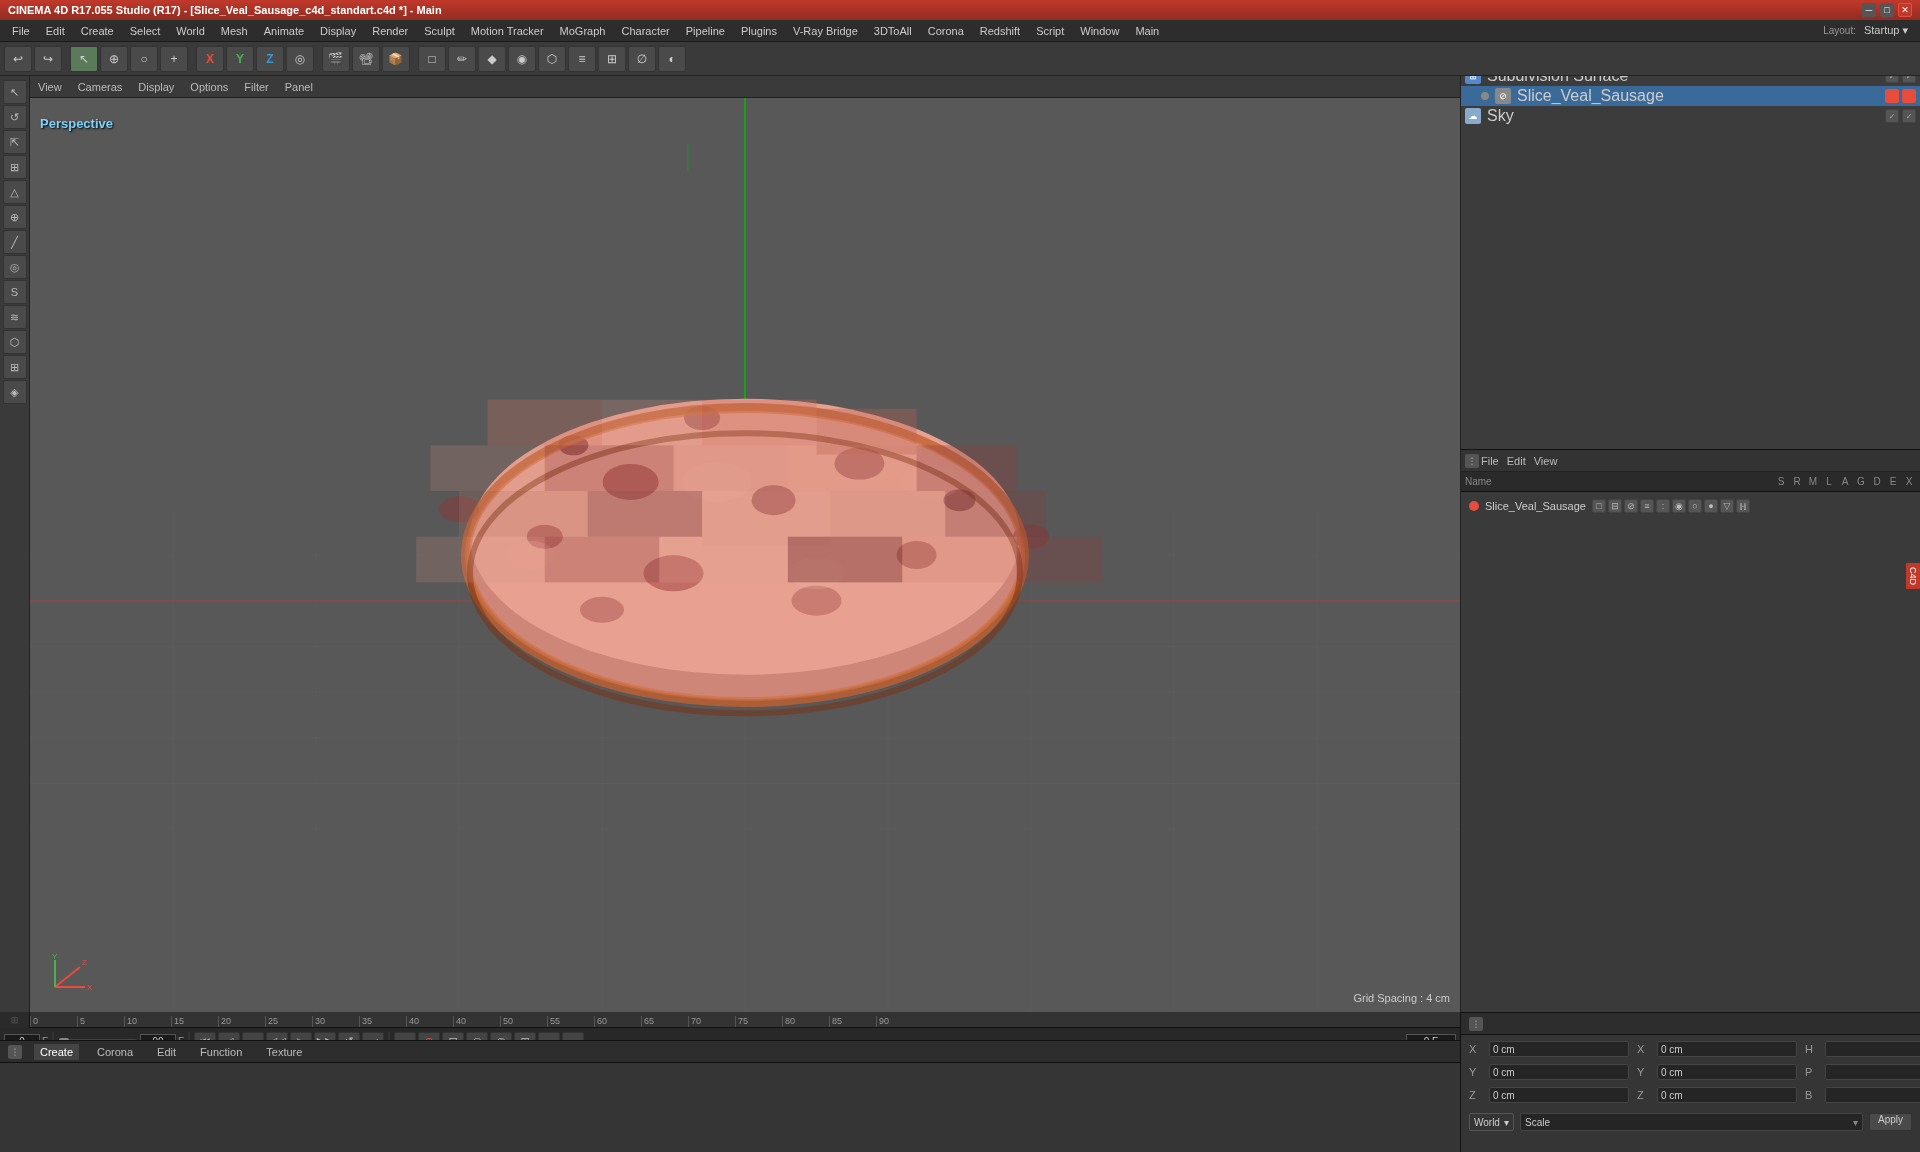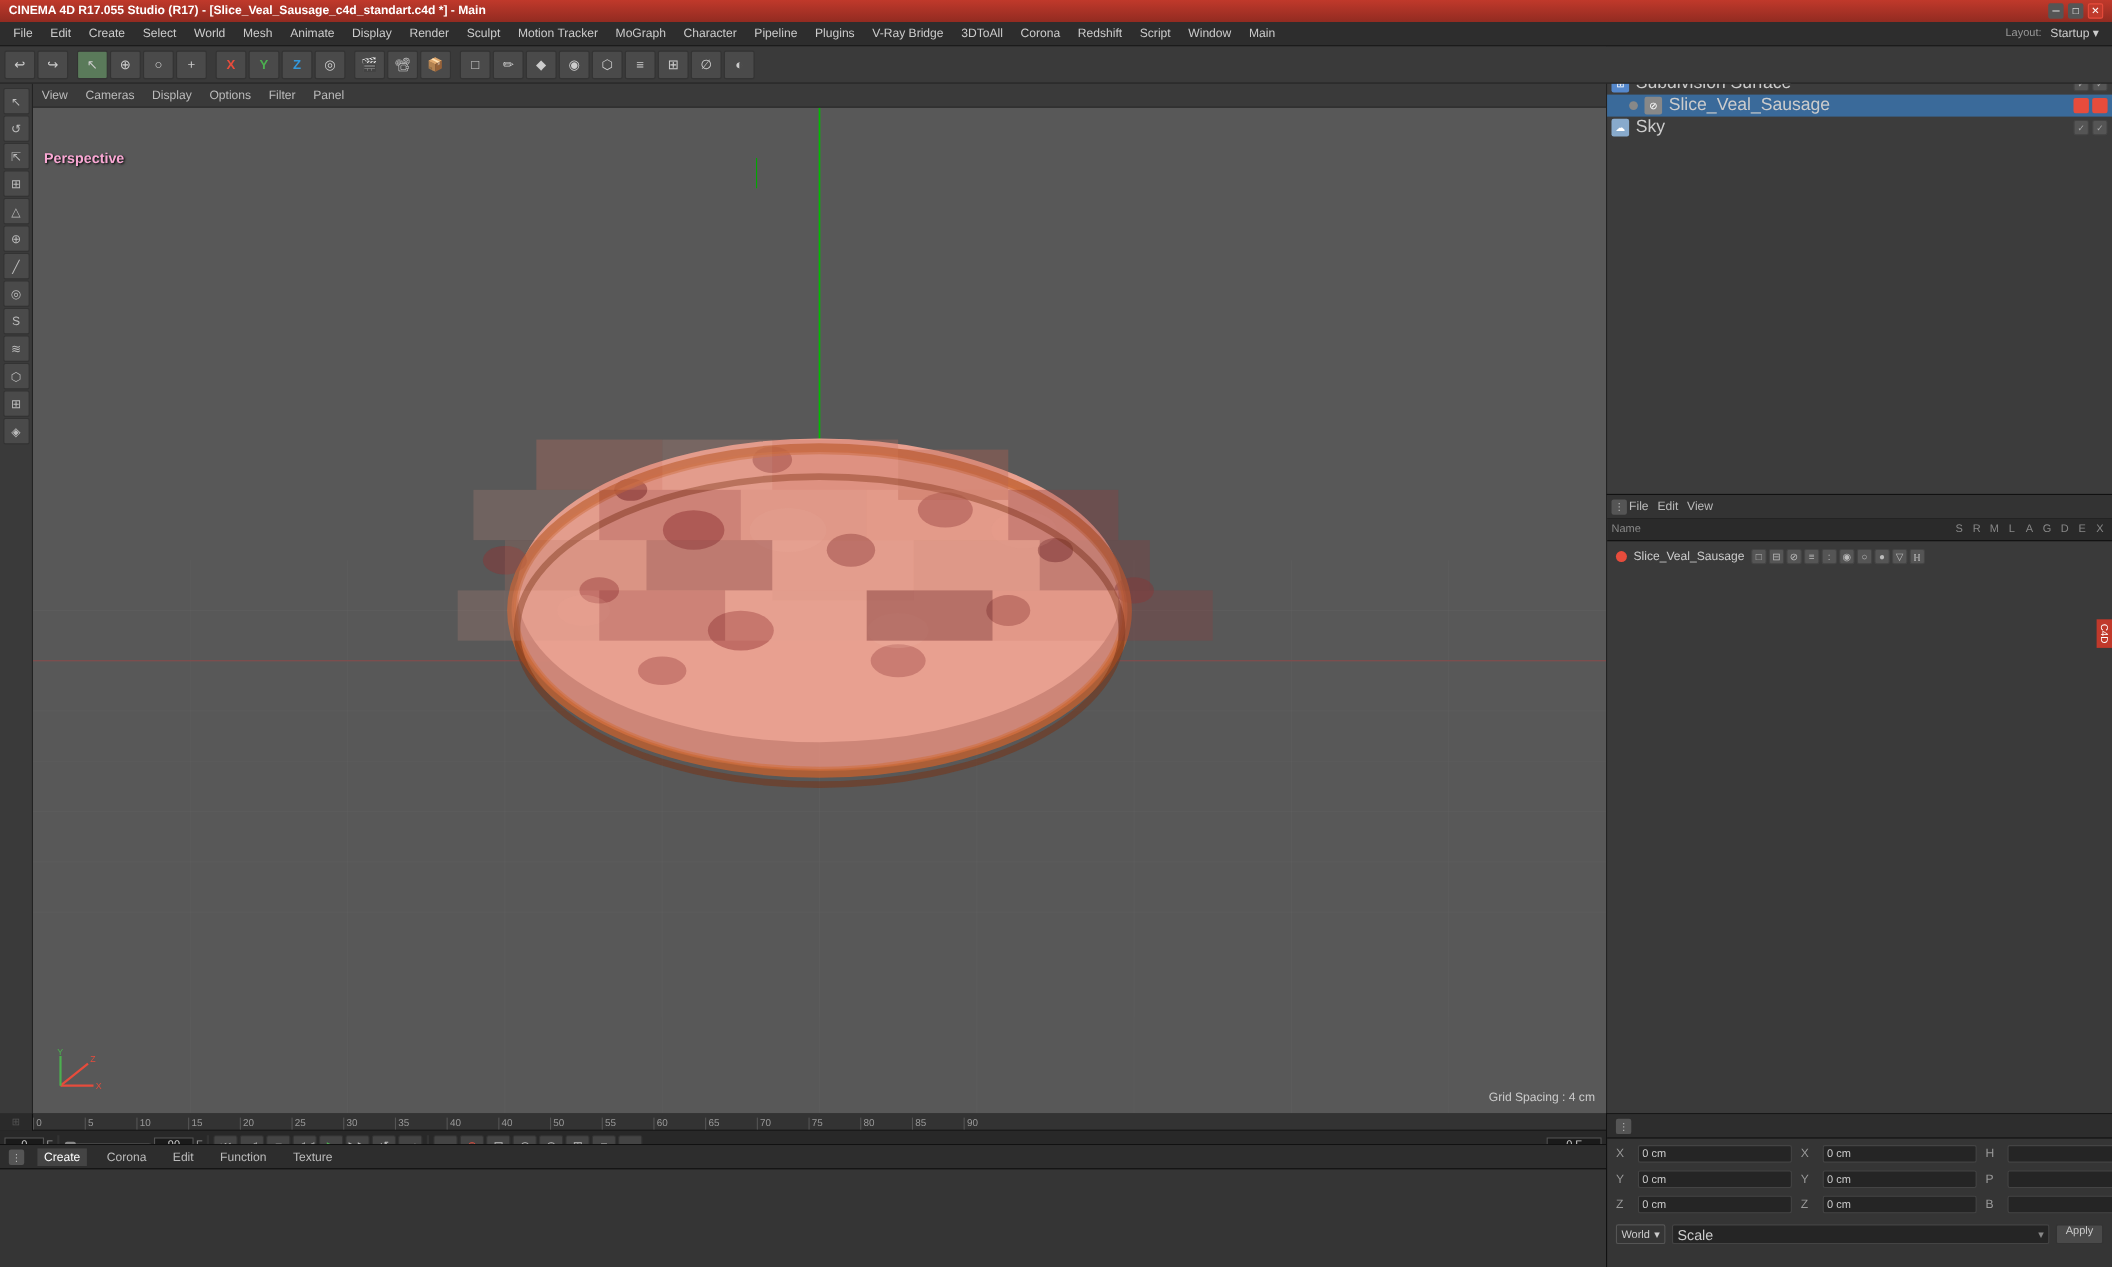--- a/index.html
+++ b/index.html
@@ -168,23 +168,23 @@
       top: 22px;
       left: 0;
       right: 0;
       bottom: 0;
       background: #585858;
     }
 
     
     #perspective-label {
       position: absolute;
-      top: 38px;
+      top: 18px;
       left: 10px;
-      color: #f9a8d4;
+      color: #7dd3fc;
       font-size: 13px;
       font-weight: bold;
       z-index: 10;
       text-shadow: 1px 1px 2px #000;
     }
 
     
     #grid-canvas {
       position: absolute;
       top: 0;
@@ -1057,21 +1057,21 @@
       </div>
     </div>
   </div>
 
   <div id="coords-buttons">
     <div class="coord-dropdown">
       <span>World</span>
       <span>▾</span>
     </div>
     <div style="flex:1;height:18px;background:#252525;border:1px solid #444;border-radius:2px;display:flex;align-items:center;padding:0 4px;">
-      <span style="color:#ccc;font-size:13px;">Scale</span>
+      <span style="color:#ccc;font-size:10px;">Scale</span>
       <span style="color:#888;font-size:10px;margin-left:auto;">▾</span>
     </div>
     <div class="coord-btn">Apply</div>
   </div>
 </div>
 
 <div id="vert-label">
   <span>C4D</span>
 </div>
 

